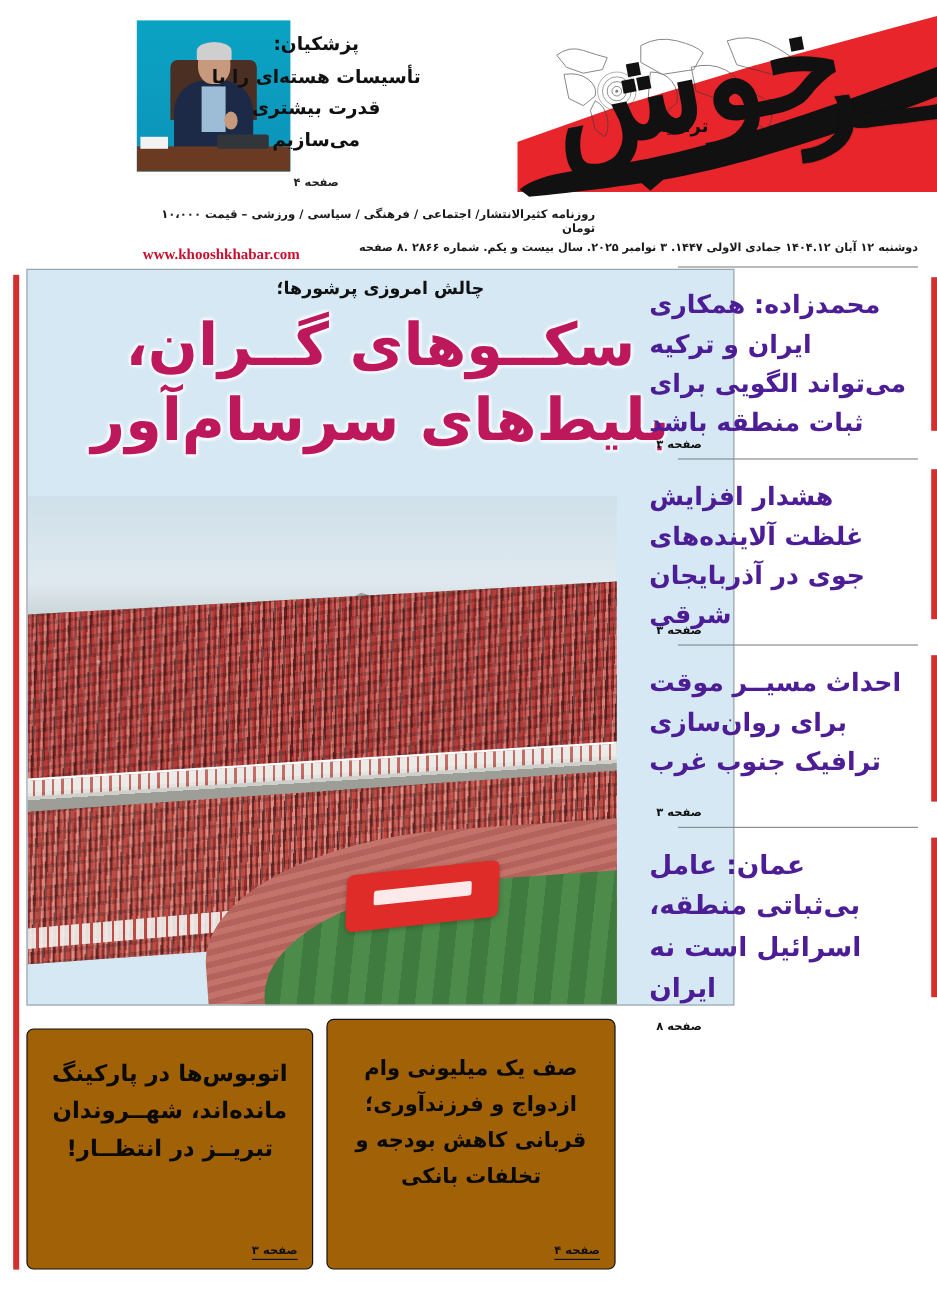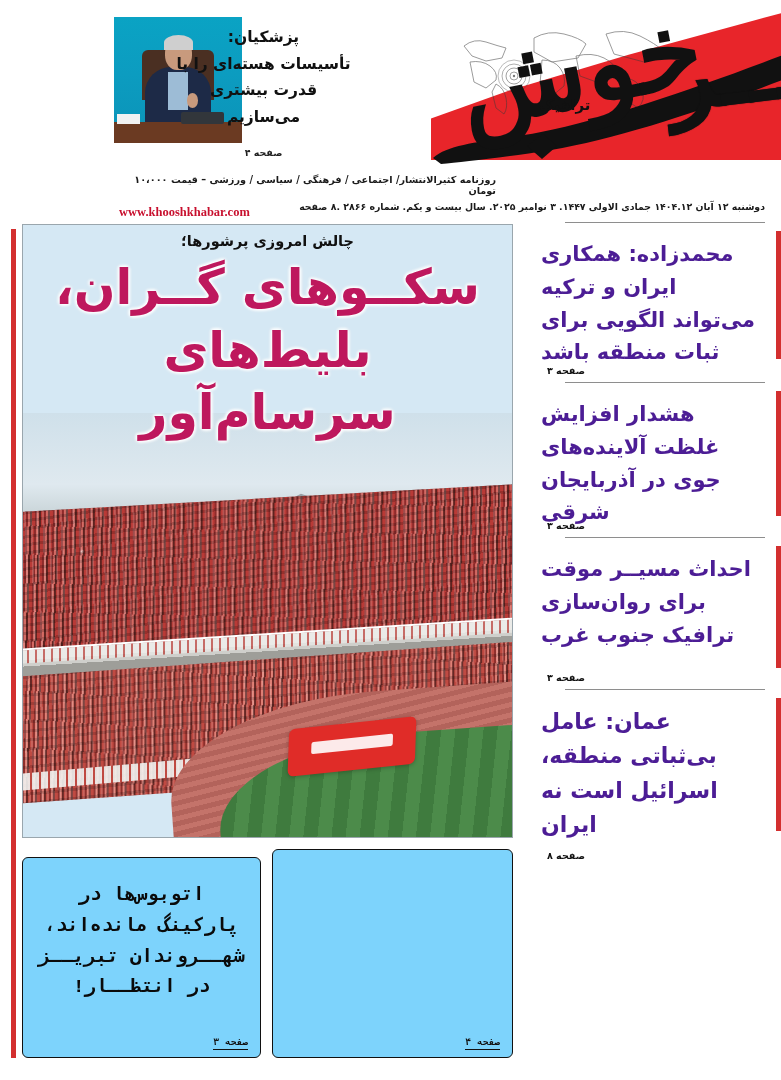--- a/index.html
+++ b/index.html
@@ -122,21 +122,21 @@
   }
   .dateline {
     position: absolute; right: 16px; top: 201px;
     direction: rtl; font-size: 9.4px; font-weight: 600; color: #1a1a1a;
     letter-spacing: -0.1px;
   }
 
   
   .lead {
     position: absolute; left: 22px; top: 224px;
-    width: 491px; height: 614px;
+    width: 590px; height: 614px;
     background: #d5e8f4; border: 1px solid #9aa6ad;
     overflow: hidden;
   }
   .lead-kicker {
     position: absolute; top: 8px; left: 0; width: 100%;
     text-align: center; direction: rtl;
     font-size: 14.5px; font-weight: 700; color: #111;
   }
   .lead-title {
     position: absolute; top: 32px; left: 0; width: 100%;
@@ -231,21 +231,21 @@
     direction: rtl; font-size: 9.6px; font-weight: 700; color: #111; margin-top: 23px;
   }
   .redbar-lead {
     position: absolute; left: 11px; top: 229px; width: 5px; height: 829px;
     background: #d32f2f;
   }
 
   
   .bbox {
     position: absolute; border: 1px solid #111; border-radius: 6px;
-    background: #7dd3fc; direction: rtl; overflow: hidden; font-family: Liberation Mono, monospace;
+    background: #a16207; direction: rtl; overflow: hidden;
   }
   .bbox .txt {
     padding: 22px 14px 0 14px; text-align: center;
     font-size: 19px; font-weight: 700; line-height: 1.62; color: #0a0a0a;
     letter-spacing: -0.4px;
   }
   .bbox .pg {
     position: absolute; right: 12px; bottom: 7px;
     font-size: 9.6px; font-weight: 700; color: #111;
     border-bottom: 1px solid #111; padding-bottom: 1px;
@@ -374,20 +374,21 @@
     </div>
   </div>
   <div class="lead-pg">صفحه ۷</div>
 
   <div class="bbox" id="box-bus">
     <div class="txt">اتوبوس‌ها در پارکینگ مانده‌اند، شهــروندان تبریــز در انتظــار!</div>
     <div class="pg">صفحه ۳</div>
   </div>
 
   <div class="bbox" id="box-loan">
+    <div class="txt">صف یک میلیونی وام ازدواج و فرزندآوری؛ قربانی کاهش بودجه و تخلفات بانکی</div>
     <div class="pg">صفحه ۴</div>
   </div>
 
   <div class="sidebar">
 
     <div class="side-item" id="side-0">
       <div class="side-rule"></div>
       <div class="side-bar"></div>
       <div class="side-title">محمدزاده: همکاری ایران و ترکیه می‌تواند الگویی برای ثبات منطقه باشد</div>
       <div class="side-pg">صفحه ۳</div>

